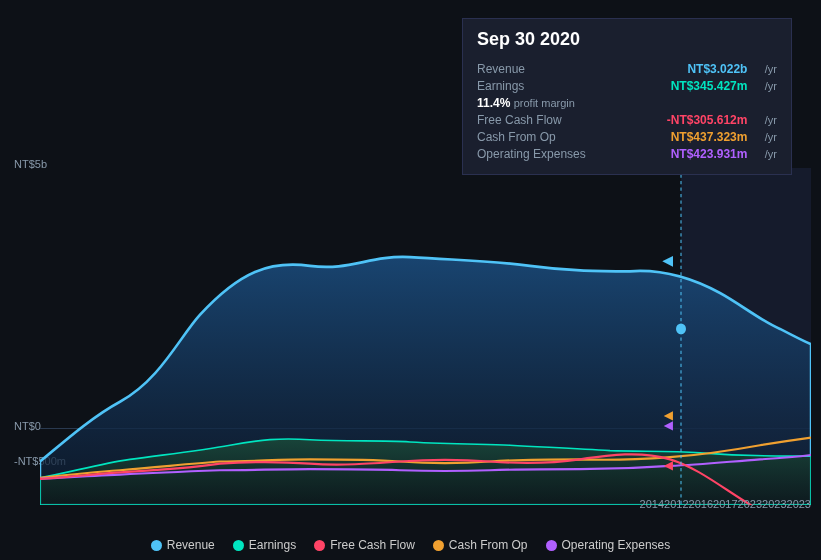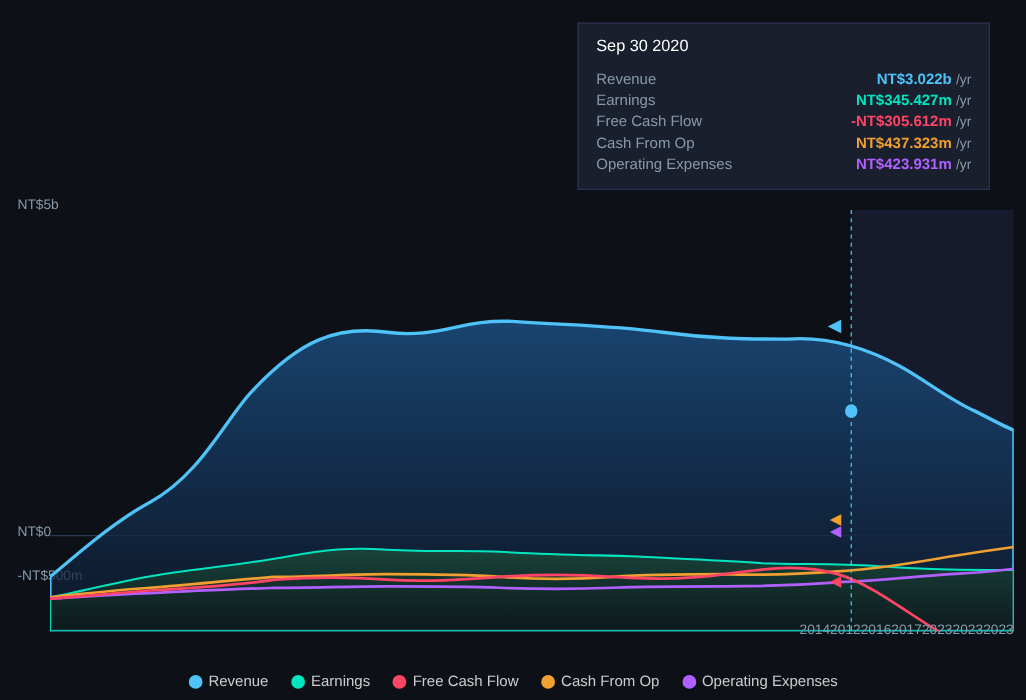--- a/index.html
+++ b/index.html
@@ -18,35 +18,35 @@
       position: absolute;
       top: 18px;
       left: 462px;
       background: #1a1f2e;
       border: 1px solid #2a3050;
       padding: 10px 14px;
       min-width: 330px;
       z-index: 10;
     }
     .tooltip-date {
-      font-size: 13px;
-      font-weight: normal;
+      font-size: 18px;
+      font-weight: bold;
       color: #fff;
       margin-bottom: 12px;
     }
     .tooltip-row {
       display: flex;
       justify-content: space-between;
       font-size: 12px;
       margin: 3px 0;
       gap: 20px;
     }
     .tooltip-label { color: #8899aa; }
     .tooltip-value { font-weight: bold; }
-    .tooltip-unit { font-weight: normal; color: #8899aa; font-size: 11px; }
+    .tooltip-unit { font-weight: normal; color: #8899aa; font-size: 11px; margin-left: 14px; }
     .c-blue { color: #4fc3f7; }
     .c-green { color: #00e5c0; }
     .c-red { color: #ff4466; }
     .c-yellow { color: #f0a030; }
     .c-purple { color: #b060ff; }
     .profit-margin-row {
       font-size: 12px;
       margin: 2px 0 3px 0;
       padding-left: 0;
     }
@@ -145,20 +145,23 @@
   <div class="tooltip-row">
     <span class="tooltip-label">Revenue</span>
     <span class="tooltip-value c-blue">NT$3.022b <span class="tooltip-unit">/yr</span></span>
   </div>
 
   <div class="tooltip-row">
     <span class="tooltip-label">Earnings</span>
     <span class="tooltip-value c-green">NT$345.427m <span class="tooltip-unit">/yr</span></span>
   </div>
 
+  <div class="profit-margin-row">
+    <span class="profit-margin-val">11.4%</span> <span style="color:#8899aa;font-size:11px;">profit margin</span>
+  </div>
 
   <div class="tooltip-row">
     <span class="tooltip-label">Free Cash Flow</span>
     <span class="tooltip-value c-red">-NT$305.612m <span class="tooltip-unit">/yr</span></span>
   </div>
 
   <div class="tooltip-row">
     <span class="tooltip-label">Cash From Op</span>
     <span class="tooltip-value c-yellow">NT$437.323m <span class="tooltip-unit">/yr</span></span>
   </div>

